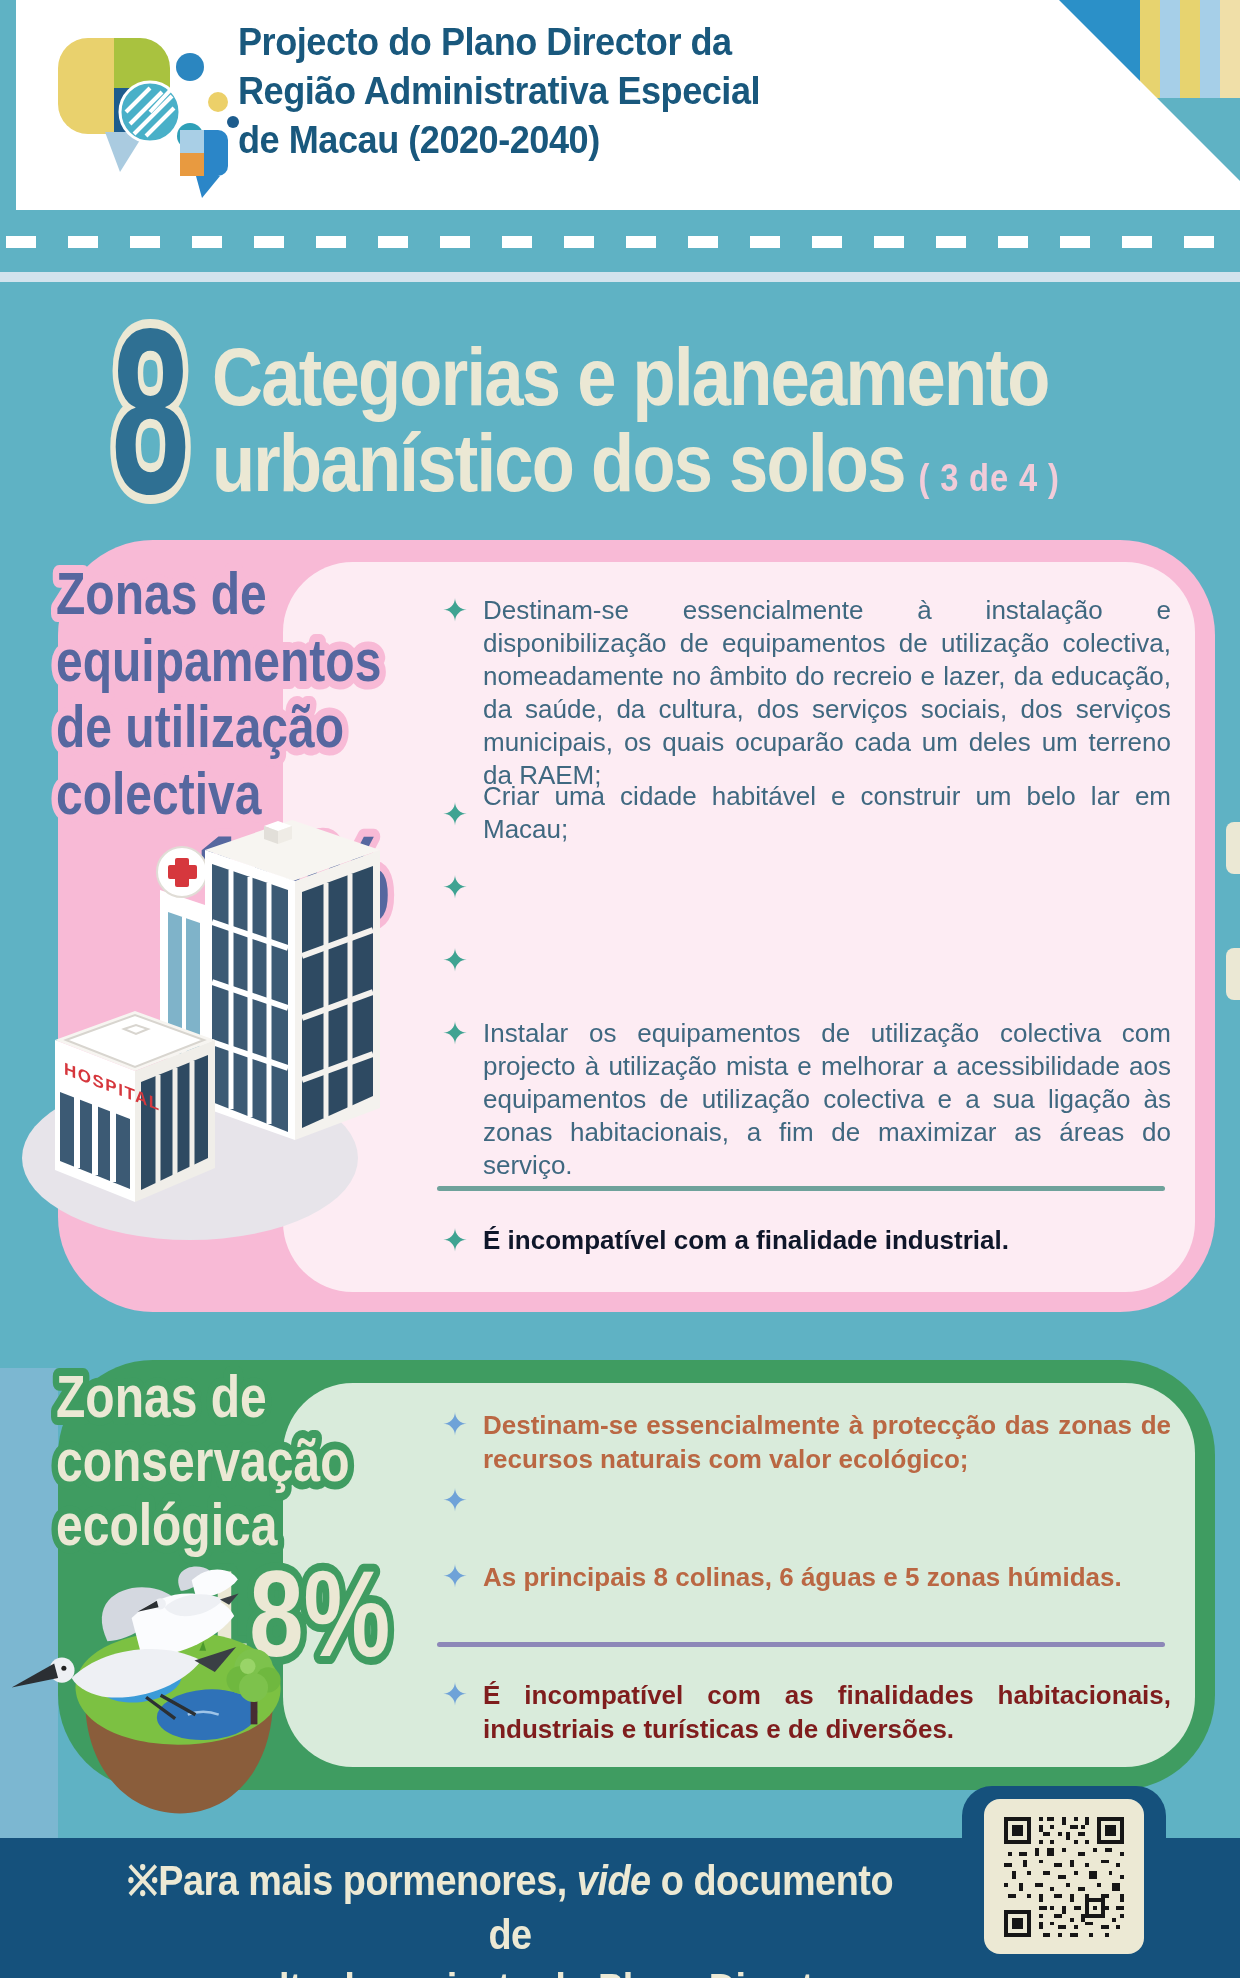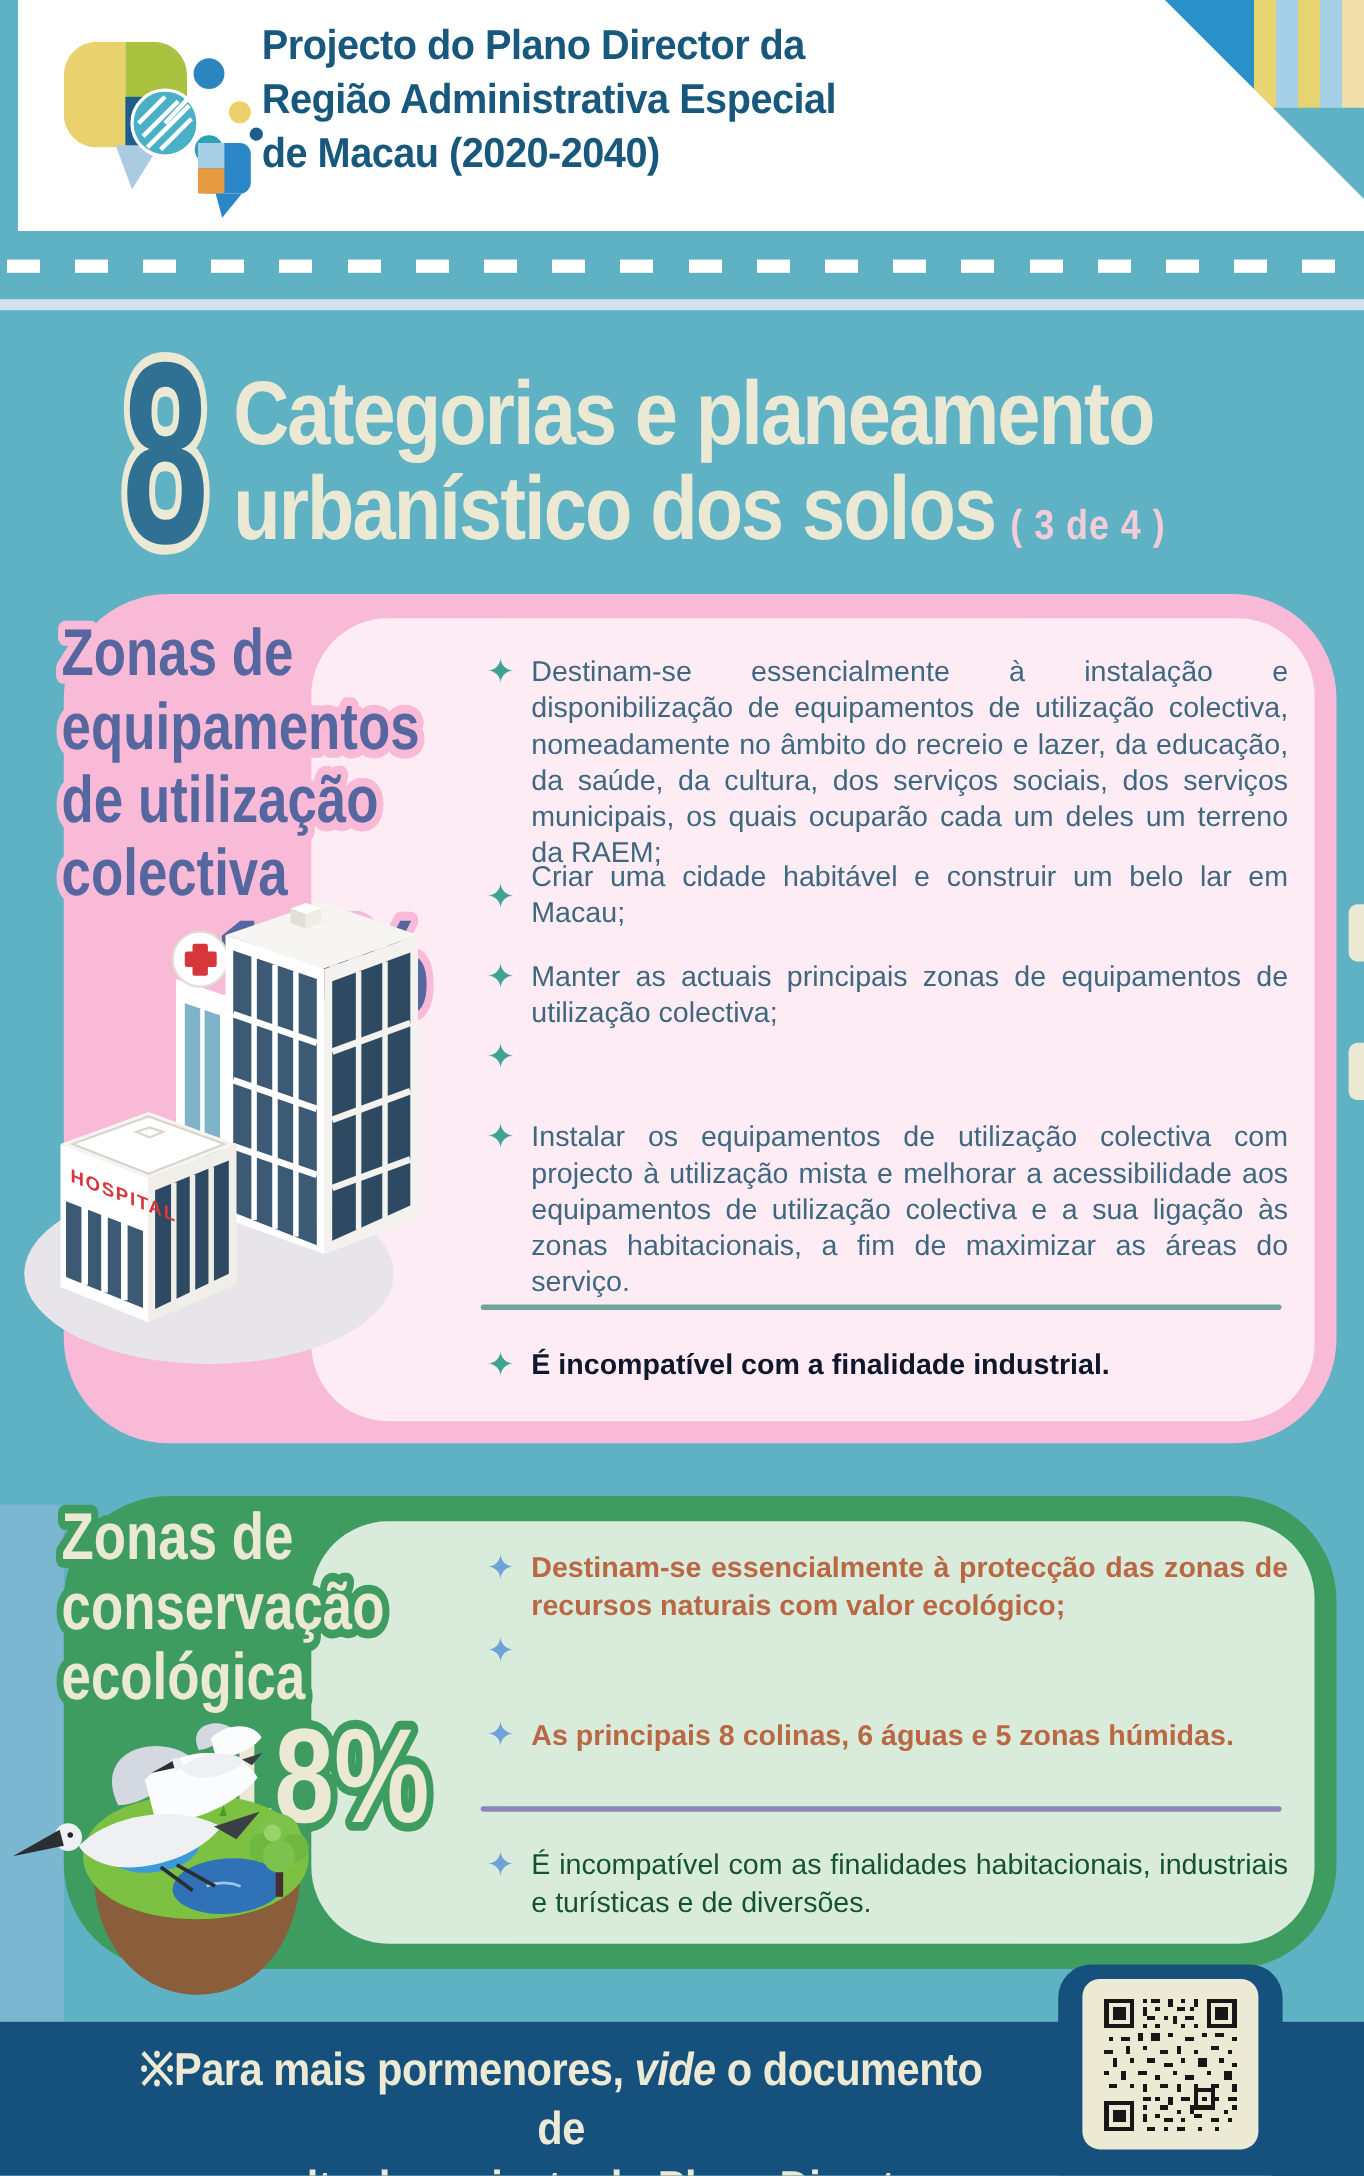--- a/index.html
+++ b/index.html
@@ -32,21 +32,21 @@
   
   .card-outer-pink{left:58px;top:540px;width:1157px;height:772px;background:#f8bad6;border-radius:95px;}
   .card-inner-pink{left:283px;top:562px;width:912px;height:730px;background:#fdecf3;border-radius:70px;}
   .card-outer-green{left:58px;top:1360px;width:1157px;height:430px;background:#3f9c61;border-radius:95px;}
   .card-inner-green{left:283px;top:1383px;width:912px;height:384px;background:#d9ebdb;border-radius:70px;}
   .left-strip{left:0;top:1368px;width:58px;height:470px;background:#7cb7d1;}
   .bullet-text{left:483px;width:688px;font-size:26px;line-height:33px;
     text-align:justify;color:#3f6880;font-weight:500;}
   .bullet-text.green{color:#ba6743;font-weight:700;line-height:34px;}
   .bullet-text.incomp-pink{color:#0f172a;font-weight:700;}
-  .bullet-text.incomp-green{color:#14532d;font-weight:400;line-height:34px;}
+  .bullet-text.incomp-green{color:#7f1d1d;font-weight:700;line-height:34px;}
   .star{left:437px;width:36px;font-size:31px;text-align:center;}
   .star.teal{color:#3fa392;}
   .star.blue{color:#6fa2d8;}
   .divider{left:437px;width:728px;height:5px;border-radius:3px;}
   .divider.teal{background:#6fa29b;}
   .divider.purple{background:#8d87b8;}
   .edge-tab{left:1226px;width:14px;height:52px;background:#ebe8d4;border-radius:8px 0 0 8px;}
   
   .footer{left:0;top:1838px;width:1240px;height:140px;background:#15517c;}
   .qr-plate{left:962px;top:1786px;width:204px;height:192px;background:#15517c;border-radius:30px 30px 0 0;}
@@ -137,21 +137,20 @@
   </svg>
   <svg class="abs overlay" style="left:175px;top:821px" width="260" height="140" viewBox="0 0 260 140">
     <text x="25" y="100" transform="scale(0.8,1)" font-family="Liberation Sans, sans-serif" font-size="122" font-weight="bold" fill="#56679f" stroke="#f8bad6" stroke-width="16" stroke-linejoin="round" paint-order="stroke fill markers">10%</text>
   </svg>
 
   <div class="abs star teal" style="top:592px">✦</div>
   <div class="abs bullet-text" style="top:594px">Destinam-se essencialmente à instalação e disponibilização de equipamentos de utilização colectiva, nomeadamente no âmbito do recreio e lazer, da educação, da saúde, da cultura, dos serviços sociais, dos serviços municipais, os quais ocuparão cada um deles um terreno da RAEM;</div>
   <div class="abs star teal" style="top:796px">✦</div>
   <div class="abs bullet-text" style="top:780px">Criar uma cidade habitável e construir um belo lar em Macau;</div>
   <div class="abs star teal" style="top:869px">✦</div>
-  <div class="abs bullet-text" style="top:871px">Manter as actuais principais zonas de equipamentos de utilização colectiva;</div>
   <div class="abs star teal" style="top:942px">✦</div>
   <div class="abs star teal" style="top:1015px">✦</div>
   <div class="abs bullet-text" style="top:1017px">Instalar os equipamentos de utilização colectiva com projecto à utilização mista e melhorar a acessibilidade aos equipamentos de utilização colectiva e a sua ligação às zonas habitacionais, a fim de maximizar as áreas do serviço.</div>
   <div class="abs divider teal" style="top:1186px"></div>
   <div class="abs star teal" style="top:1222px">✦</div>
   <div class="abs bullet-text incomp-pink" style="top:1224px">É incompatível com a finalidade industrial.</div>
 
   <svg class="abs overlay" style="left:40px;top:740px" width="345" height="505" viewBox="0 0 345 505">
     <ellipse cx="150" cy="418" rx="168" ry="82" fill="#e7e4ea"></ellipse>
 

